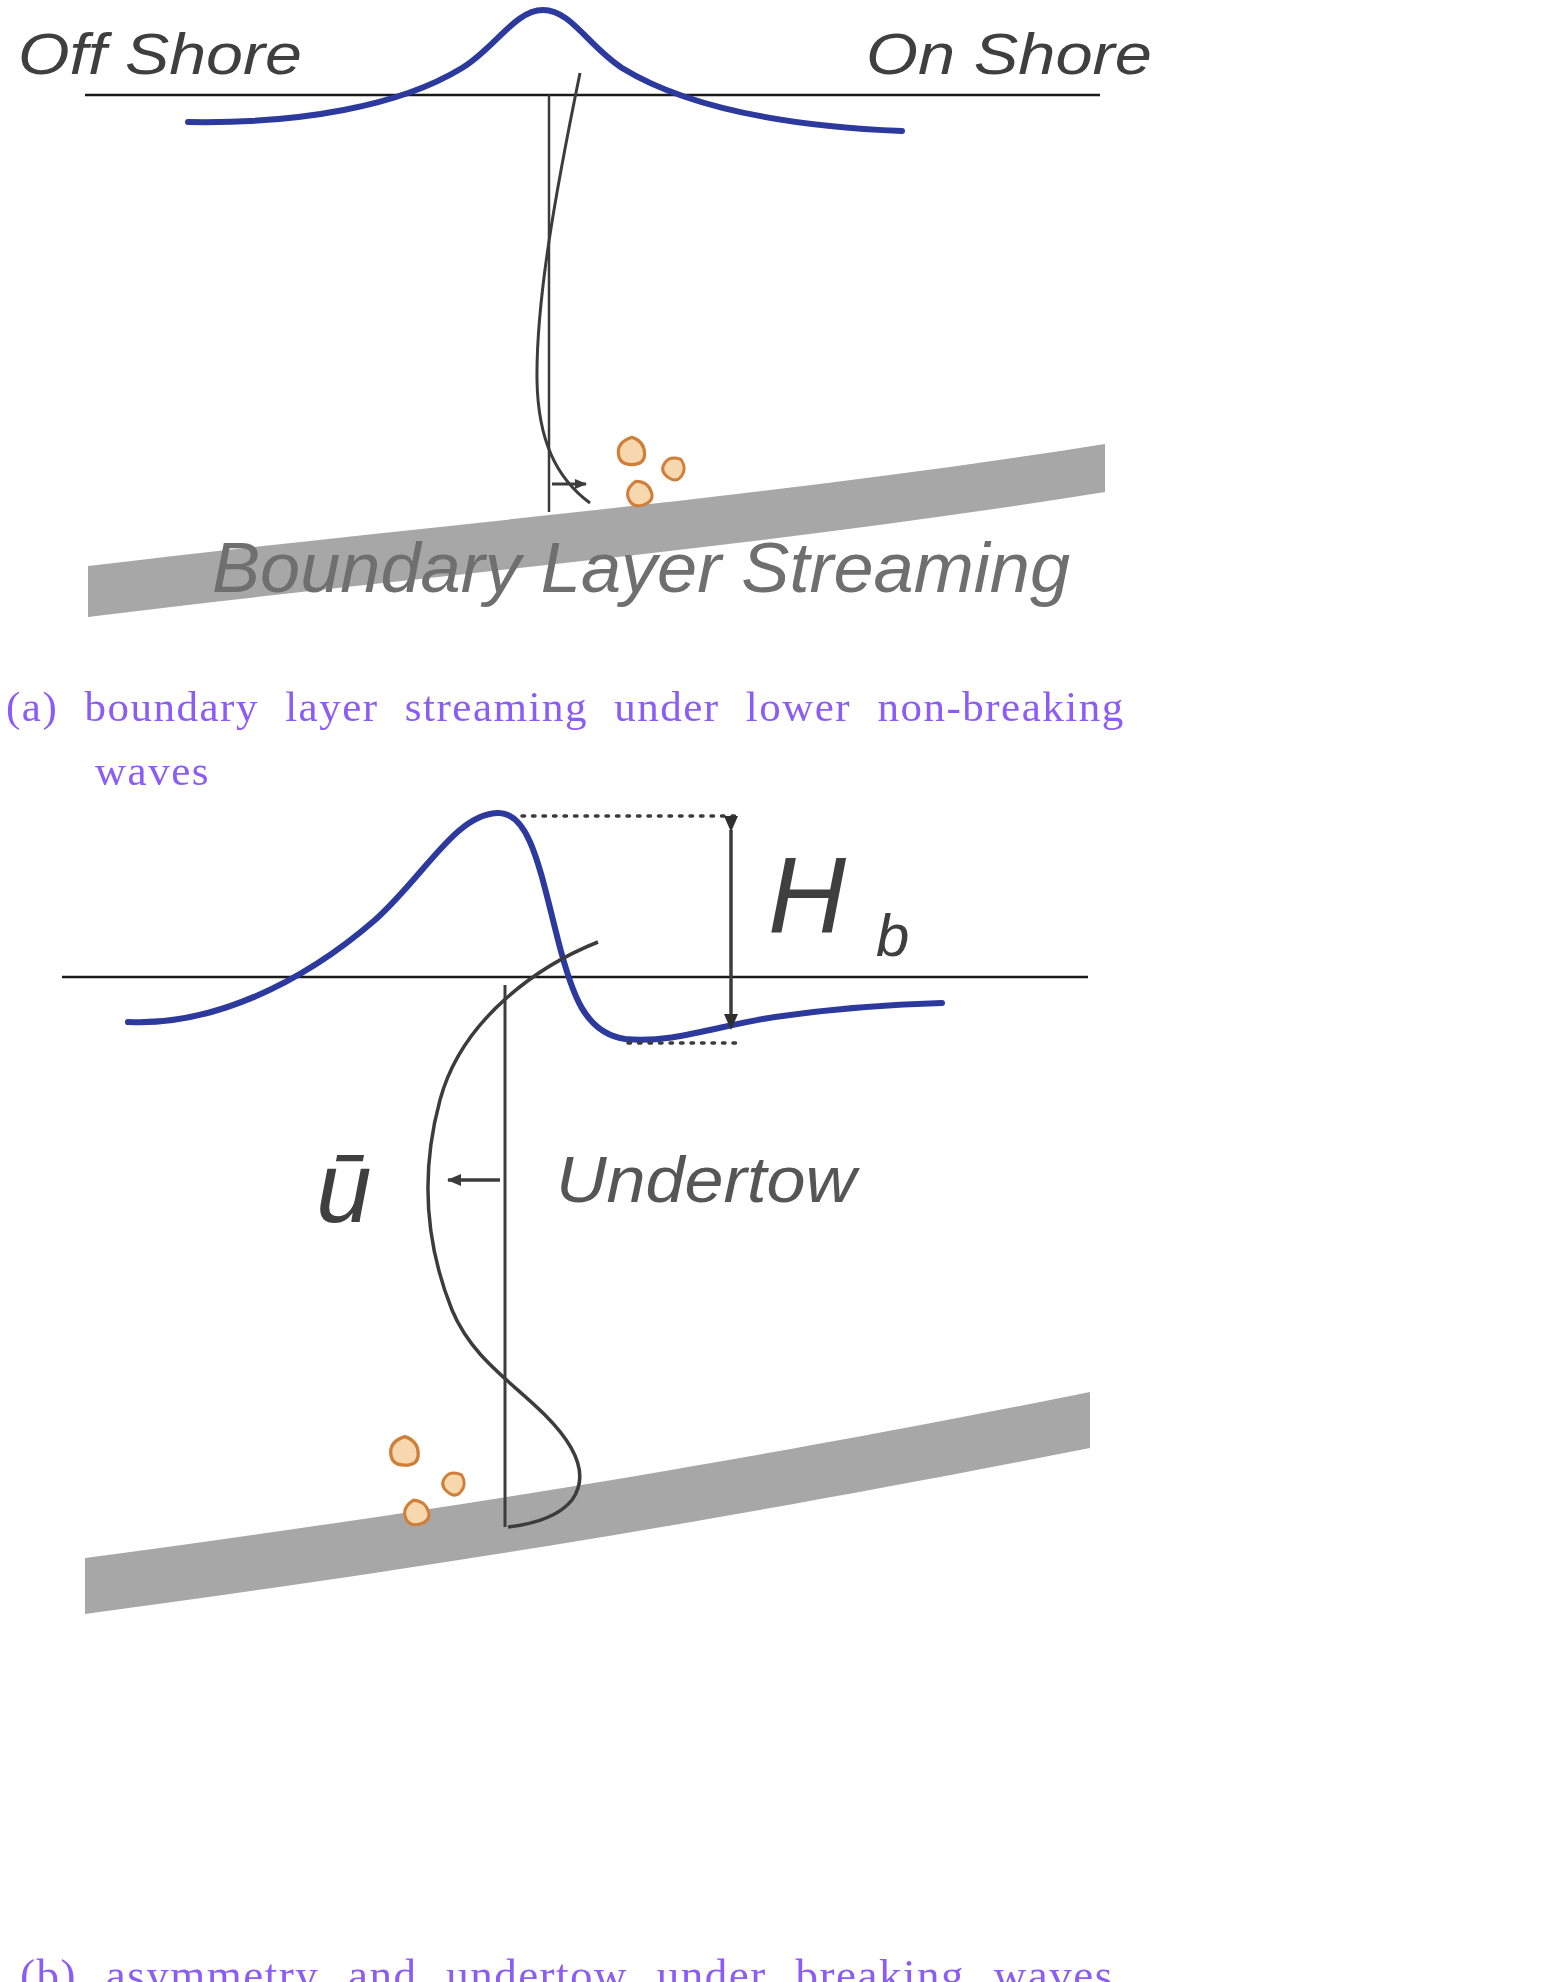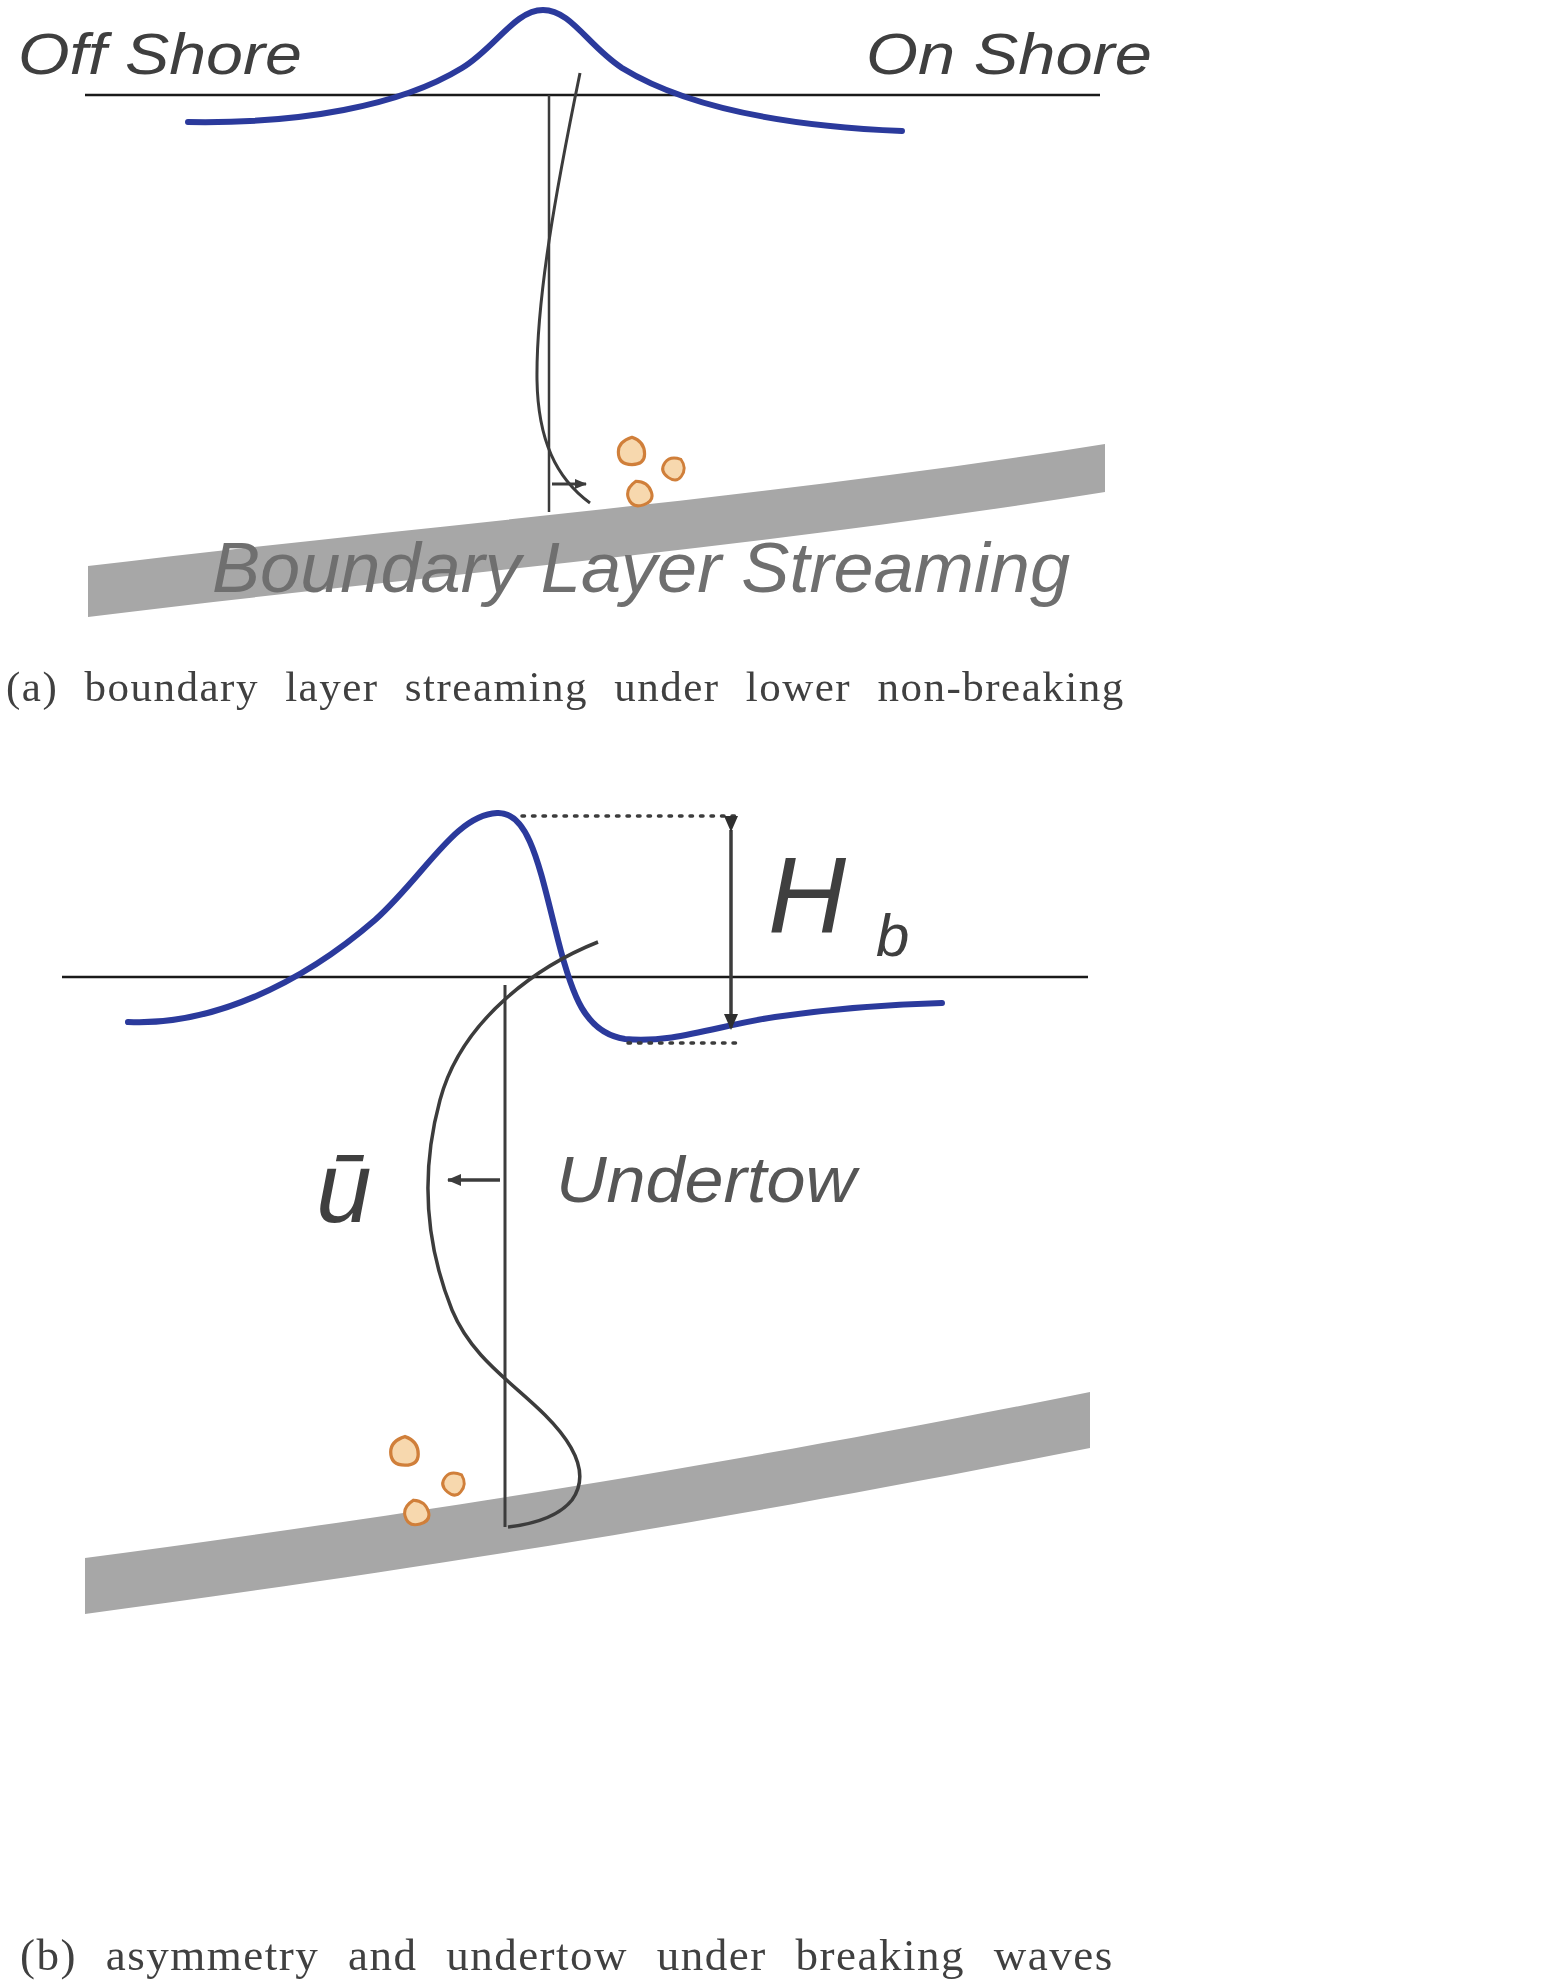--- a/index.html
+++ b/index.html
@@ -21,23 +21,24 @@
     display: block;
   }
   #svg-a { top: 0; }
   #svg-b { top: 790px; }
 
   .caption {
     position: absolute;
     left: 0;
     width: 1545px;
     font-family: "Liberation Serif", serif;
-    color: #404040;
+    color: #8b5cf6;
     letter-spacing: 1.5px;
     word-spacing: 14px;
+    margin-top: 20px;
   }
   #caption-a {
     top: 655px;
     font-size: 43px;
     line-height: 64px;
   }
   #caption-a .cap-line1 { padding-left: 6px; }
   #caption-a .cap-line2 { padding-left: 95px; }
   #caption-b {
     top: 1928px;
@@ -90,20 +91,21 @@
     <use href="#grain" transform="translate(674,469) rotate(35) scale(0.85)" stroke-width="3.4" fill="#f7d8ae" stroke="#d07f3a"></use>
     <use href="#grain" transform="translate(640,494) rotate(-18) scale(0.95)" stroke-width="3.2" fill="#f7d8ae" stroke="#d07f3a"></use>
 
     <text class="shore-label" x="18" y="74" font-size="57" textLength="284" lengthAdjust="spacingAndGlyphs" fill="#3f3f3f">Off Shore</text>
     <text class="shore-label" x="866" y="74" font-size="57" textLength="286" lengthAdjust="spacingAndGlyphs" fill="#3f3f3f">On Shore</text>
     <text class="streaming-label" x="212" y="592" font-size="70" textLength="858" lengthAdjust="spacingAndGlyphs" fill="#6f6f6f">Boundary Layer Streaming</text>
   </svg>
 
   <div id="caption-a" class="caption">
     <div class="cap-line1">(a) boundary layer streaming under lower non-breaking</div>
+    <div class="cap-line2">waves</div>
   </div>
 
   <svg id="svg-b" class="panel-svg" width="1559" height="850" viewBox="0 0 1559 850" xmlns="http://www.w3.org/2000/svg">
     <defs>
       <marker id="arrL-b" markerWidth="16" markerHeight="14" refX="13" refY="6" orient="auto" markerUnits="userSpaceOnUse">
         <path d="M0,0 L14,6 L0,12 Z" fill="#3c3c3c"></path>
       </marker>
       <marker id="arrUp-b" markerWidth="18" markerHeight="16" refX="14" refY="7" orient="auto" markerUnits="userSpaceOnUse">
         <path d="M0,0 L16,7 L0,14 Z" fill="#2f2f2f"></path>
       </marker>

